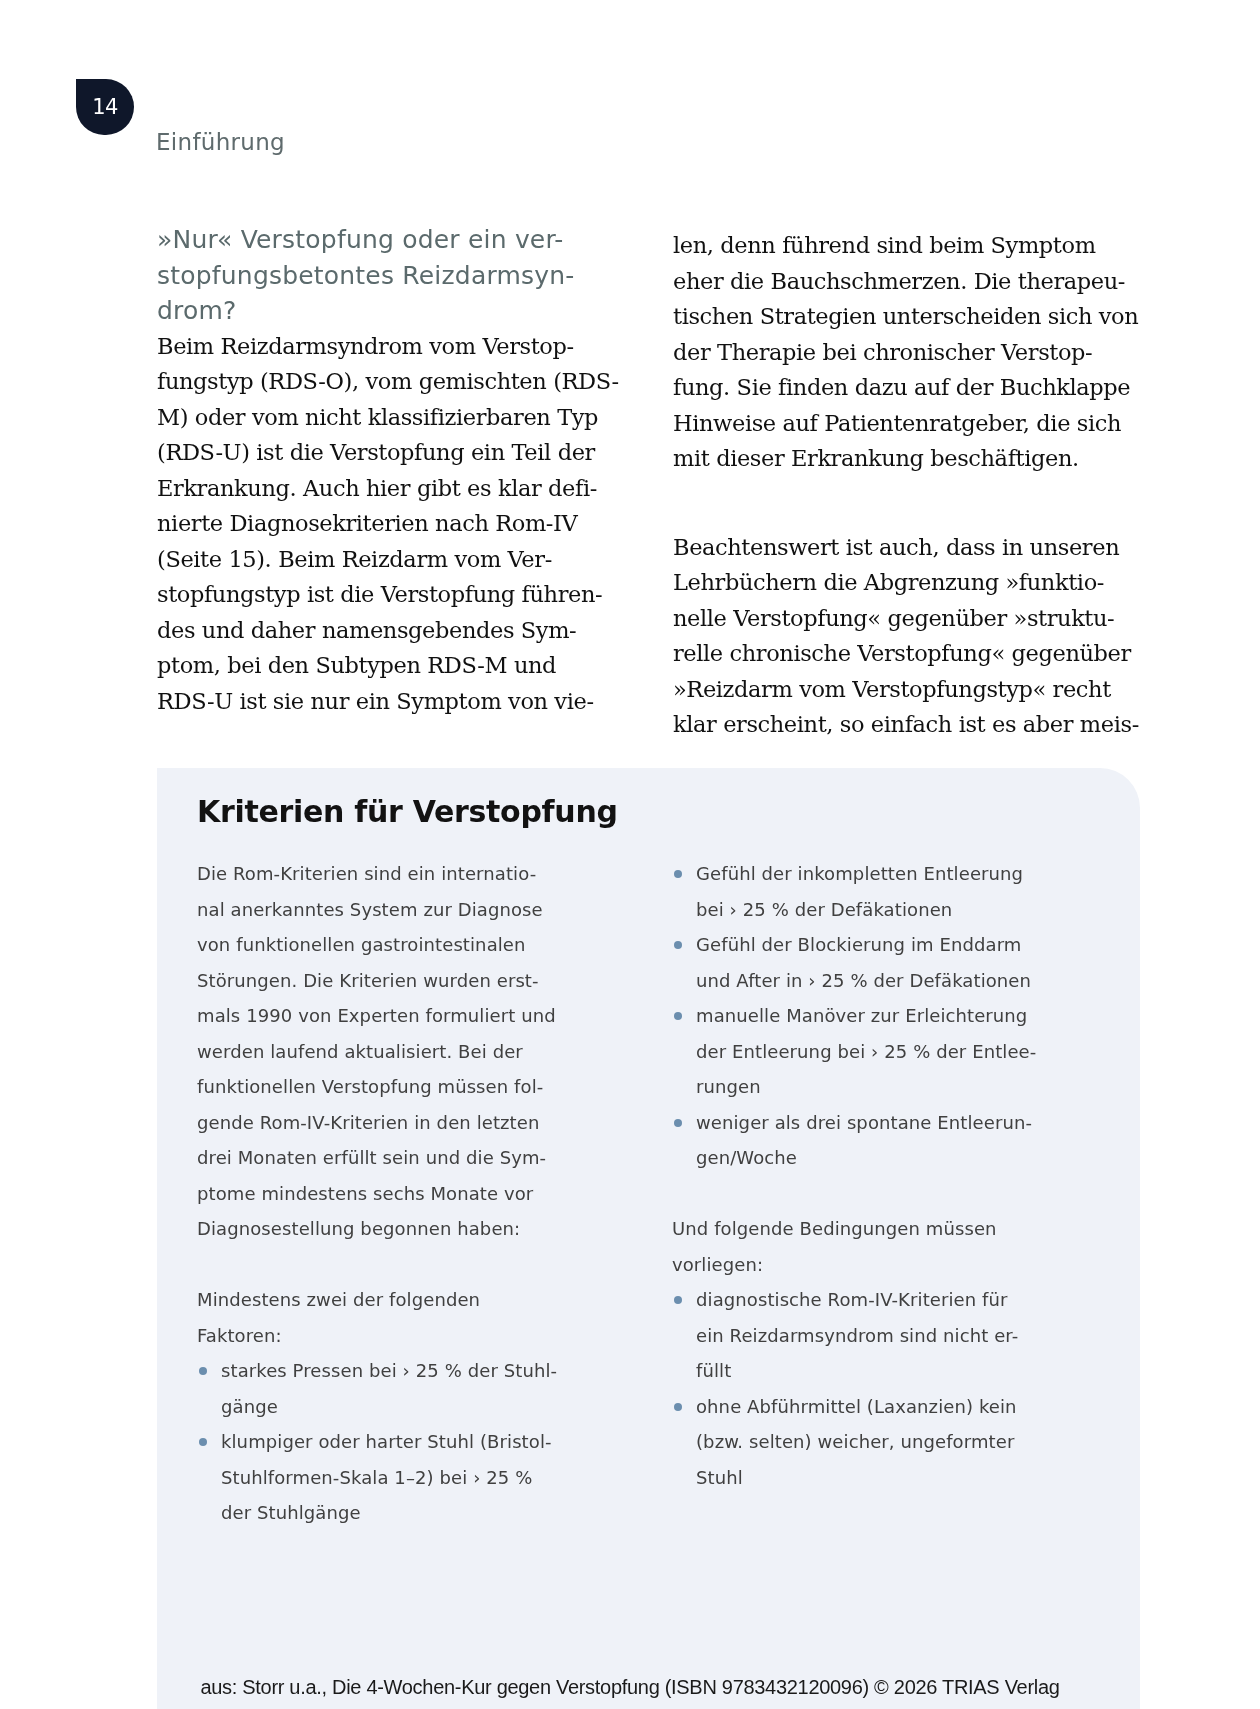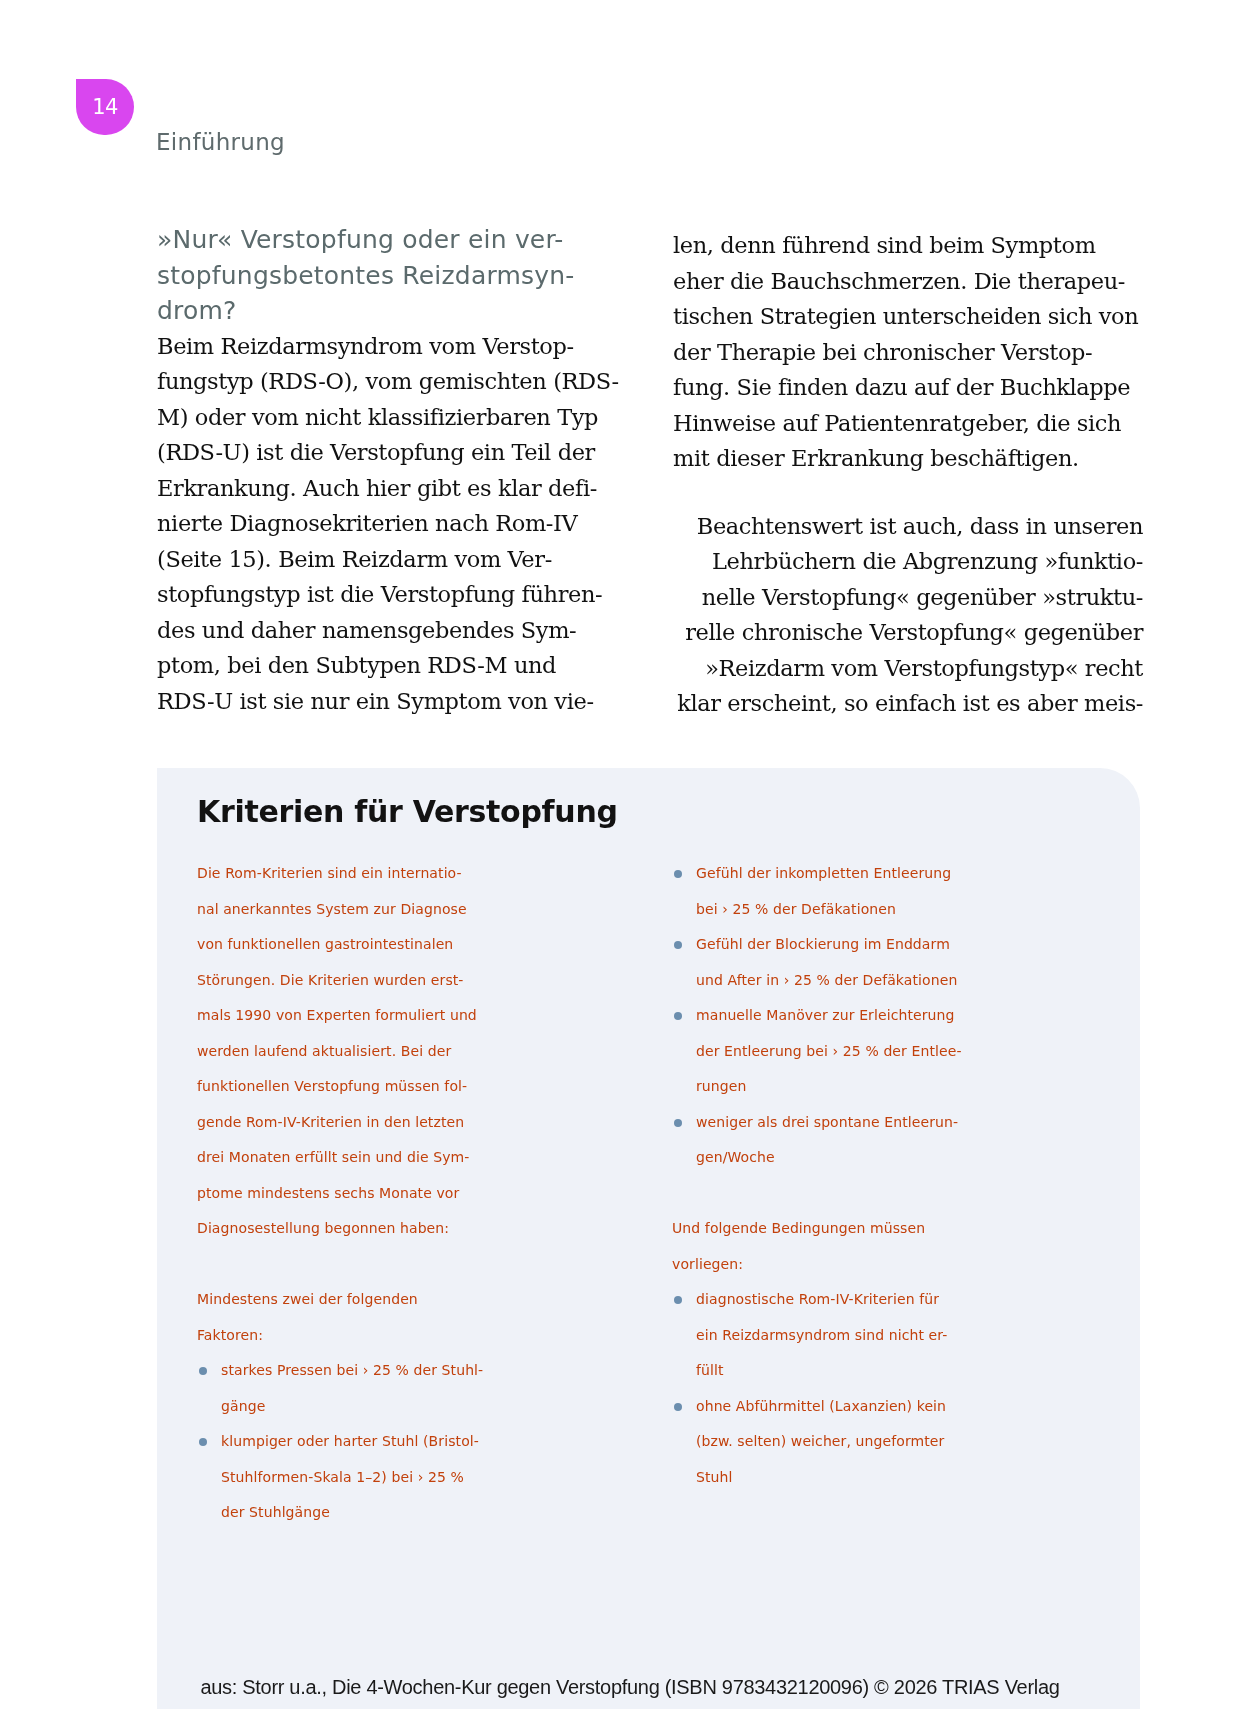--- a/index.html
+++ b/index.html
@@ -14,21 +14,21 @@
       overflow: hidden;
       font-family: "DejaVu Sans", sans-serif;
       color: #1a1a1a;
     }
     .page-badge {
       position: absolute;
       left: 76px;
       top: 79px;
       width: 58px;
       height: 56px;
-      background: #d946ef;
+      background: #0f172a;
       border-radius: 0 28px 28px 28px;
       color: #ffffff;
       font-family: "DejaVu Sans", sans-serif;
       font-size: 21px;
       line-height: 56px;
       text-align: center;
       letter-spacing: -0.5px;
     }
     .running-head {
       position: absolute;
@@ -58,22 +58,21 @@
     }
     .body-text {
       font-family: "DejaVu Serif", serif;
       font-size: 22.5px;
       line-height: 35.5px;
       color: #111111;
       margin: 0;
       letter-spacing: -0.4px;
     }
     .body-text + .body-text {
-      margin-top: 32px;
-      text-align: right;
+      margin-top: 53px;
     }
     .criteria-box {
       position: absolute;
       left: 157px;
       top: 768px;
       width: 983px;
       height: 1014px;
       background: #eff2f8;
       border-radius: 0 40px 40px 40px;
     }
@@ -86,23 +85,23 @@
       font-size: 30px;
       color: #121212;
       margin: 0;
       letter-spacing: -0.3px;
     }
     .box-col {
       position: absolute;
       top: 88px;
       width: 435px;
       font-family: "DejaVu Sans", sans-serif;
-      font-size: 14px;
+      font-size: 18px;
       line-height: 35.5px;
-      color: #c2410c;
+      color: #404040;
       letter-spacing: 0.1px;
     }
     .box-col-left { left: 40px; }
     .box-col-right { left: 515px; width: 440px; }
     .box-col p {
       margin: 0;
     }
     .box-col .gap {
       height: 35.5px;
     }

